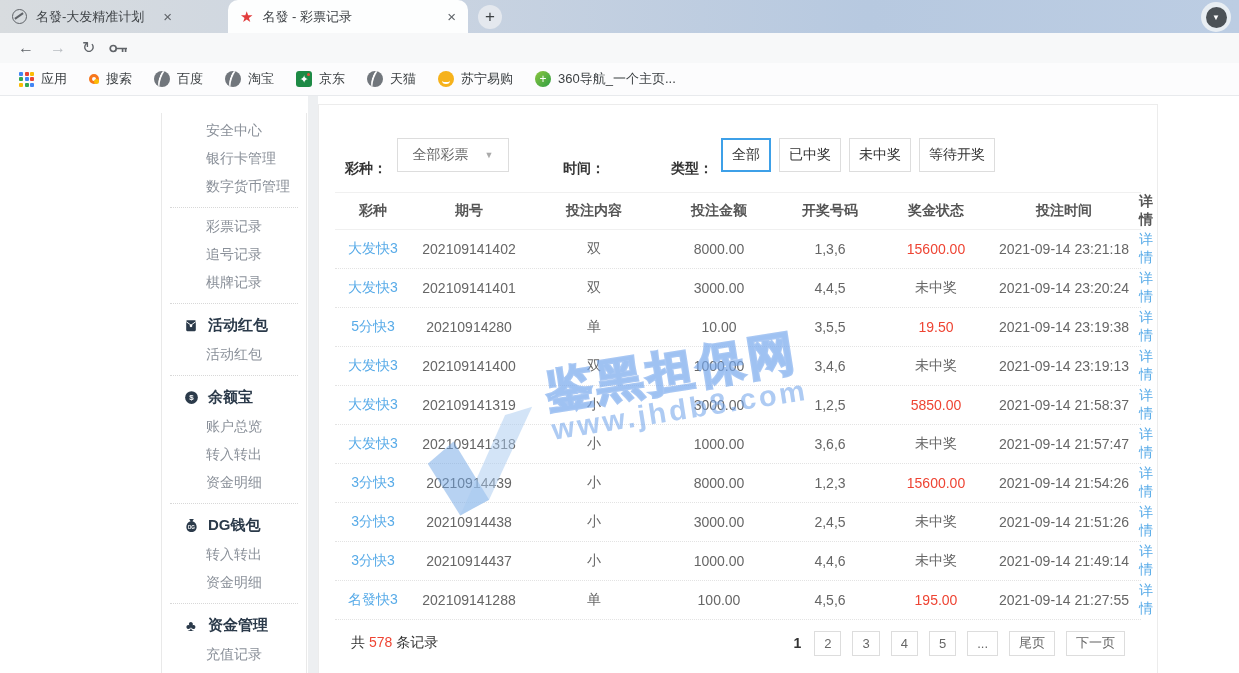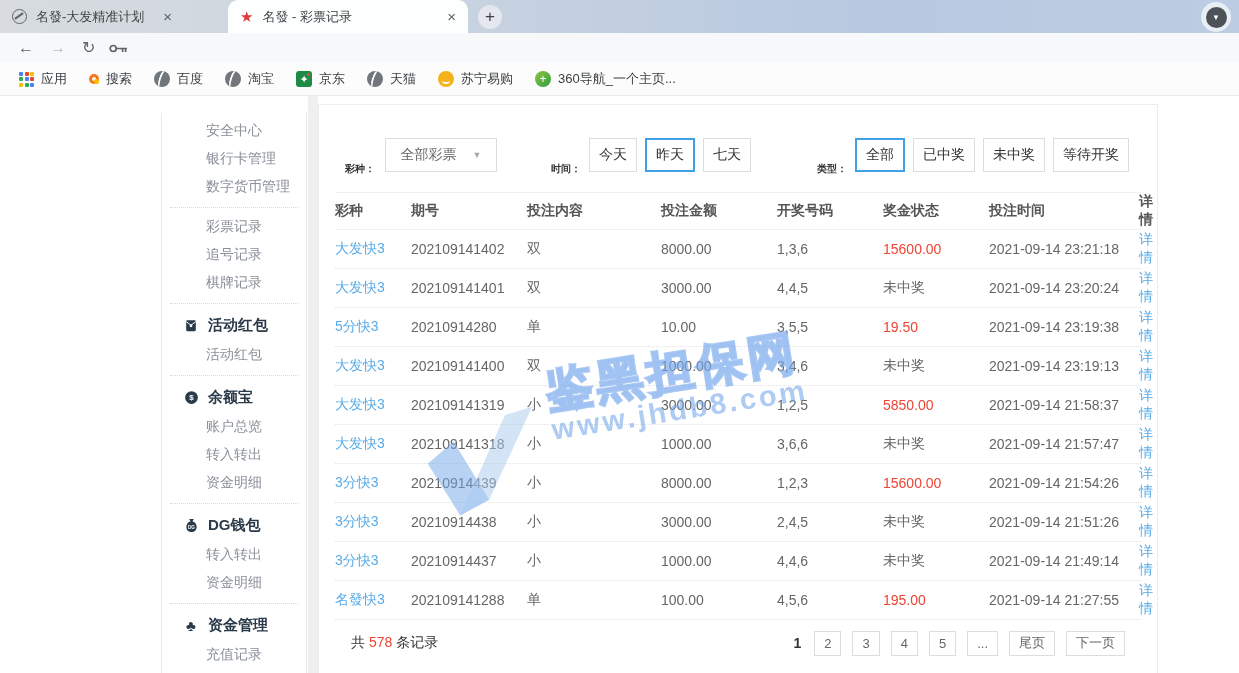--- a/index.html
+++ b/index.html
@@ -68,34 +68,34 @@
       font-size:15px;font-weight:bold;color:#2b3a4a;cursor:pointer;}
   .side-ico{width:16px;height:16px;color:#2b3a4a;display:flex;align-items:center;justify-content:center;flex:none;}
   .side-divider{height:12px;position:relative;}
   .side-divider::after{content:"";position:absolute;left:8px;right:8px;top:6px;border-top:1px dotted #d8d8d8;}
 
   .gapstrip{position:absolute;left:308px;top:0;width:10px;height:100%;background:#edeff1;}
 
   .content{position:absolute;left:318px;top:8px;width:840px;height:600px;background:#fff;
       border:1px solid #ececec;border-bottom:none;}
   .filters{height:87px;display:flex;align-items:center;padding:12px 0 0 26px;}
-  .flabel{font-size:10px;font-weight:bold;color:#333;margin-top:29px;}
+  .flabel{font-size:14px;font-weight:bold;color:#333;margin-top:29px;}
   .dropdown{width:112px;height:34px;border:1px solid #ddd;margin-left:10px;display:flex;
       align-items:center;justify-content:center;gap:16px;font-size:14px;color:#666;
       background:#fff;cursor:pointer;}
   .dd-caret{font-size:9px;color:#aaa;}
   .flabel.t2{margin-left:54px;} .flabel.t3{margin-left:66px;}
   .fbtn{min-width:46px;height:34px;border:1px solid #ddd;background:#fff;display:flex;
       align-items:center;justify-content:center;font-size:14px;color:#333;margin-left:8px;
       padding:0 9px;cursor:pointer;}
   .fbtn.selected{border:2px solid #3da0e8;}
 
   .table{margin:0 16px;}
   .thead,.trow{display:grid;grid-template-columns:76px 116px 134px 116px 106px 106px 150px 1fr;
-      align-items:center;}
+      align-items:center;text-align:center;}
   .thead{height:38px;border-top:1px solid #f0f0f0;border-bottom:1px solid #f0f0f0;
       font-size:14px;color:#555;font-weight:bold;}
   .trow{height:39px;border-bottom:1px dotted #e3e3e3;font-size:14px;color:#666;}
   .lottery{color:#58abe8;cursor:pointer;}
   .status-win{color:#ee4433;}
   .detail-link{color:#58abe8;cursor:pointer;}
 
   .pagination{display:flex;align-items:center;height:46px;padding:0 16px;font-size:14px;color:#333;}
   .total .num{color:#ee4433;margin:0 4px;}
   .pages{margin-left:auto;display:flex;align-items:center;gap:11px;}
@@ -246,25 +246,20 @@
     <div class="gapstrip"></div>
 
     <div class="content">
       <div class="filters">
         <span class="flabel">彩种：</span>
         <div class="dropdown">
           <span>全部彩票</span>
           <span class="dd-caret">▼</span>
         </div>
         <span class="flabel t2">时间：</span>
-        <span id="time-options" style="display:flex;">
-            <span class="fbtn">今天</span>
-            <span class="fbtn selected">昨天</span>
-            <span class="fbtn">七天</span>
-          </span>
         <span class="flabel t3">类型：</span>
         <span id="type-options" style="display:flex;">
             <span class="fbtn selected">全部</span>
             <span class="fbtn">已中奖</span>
             <span class="fbtn">未中奖</span>
             <span class="fbtn">等待开奖</span>
           </span>
       </div>
 
       <div class="table">

